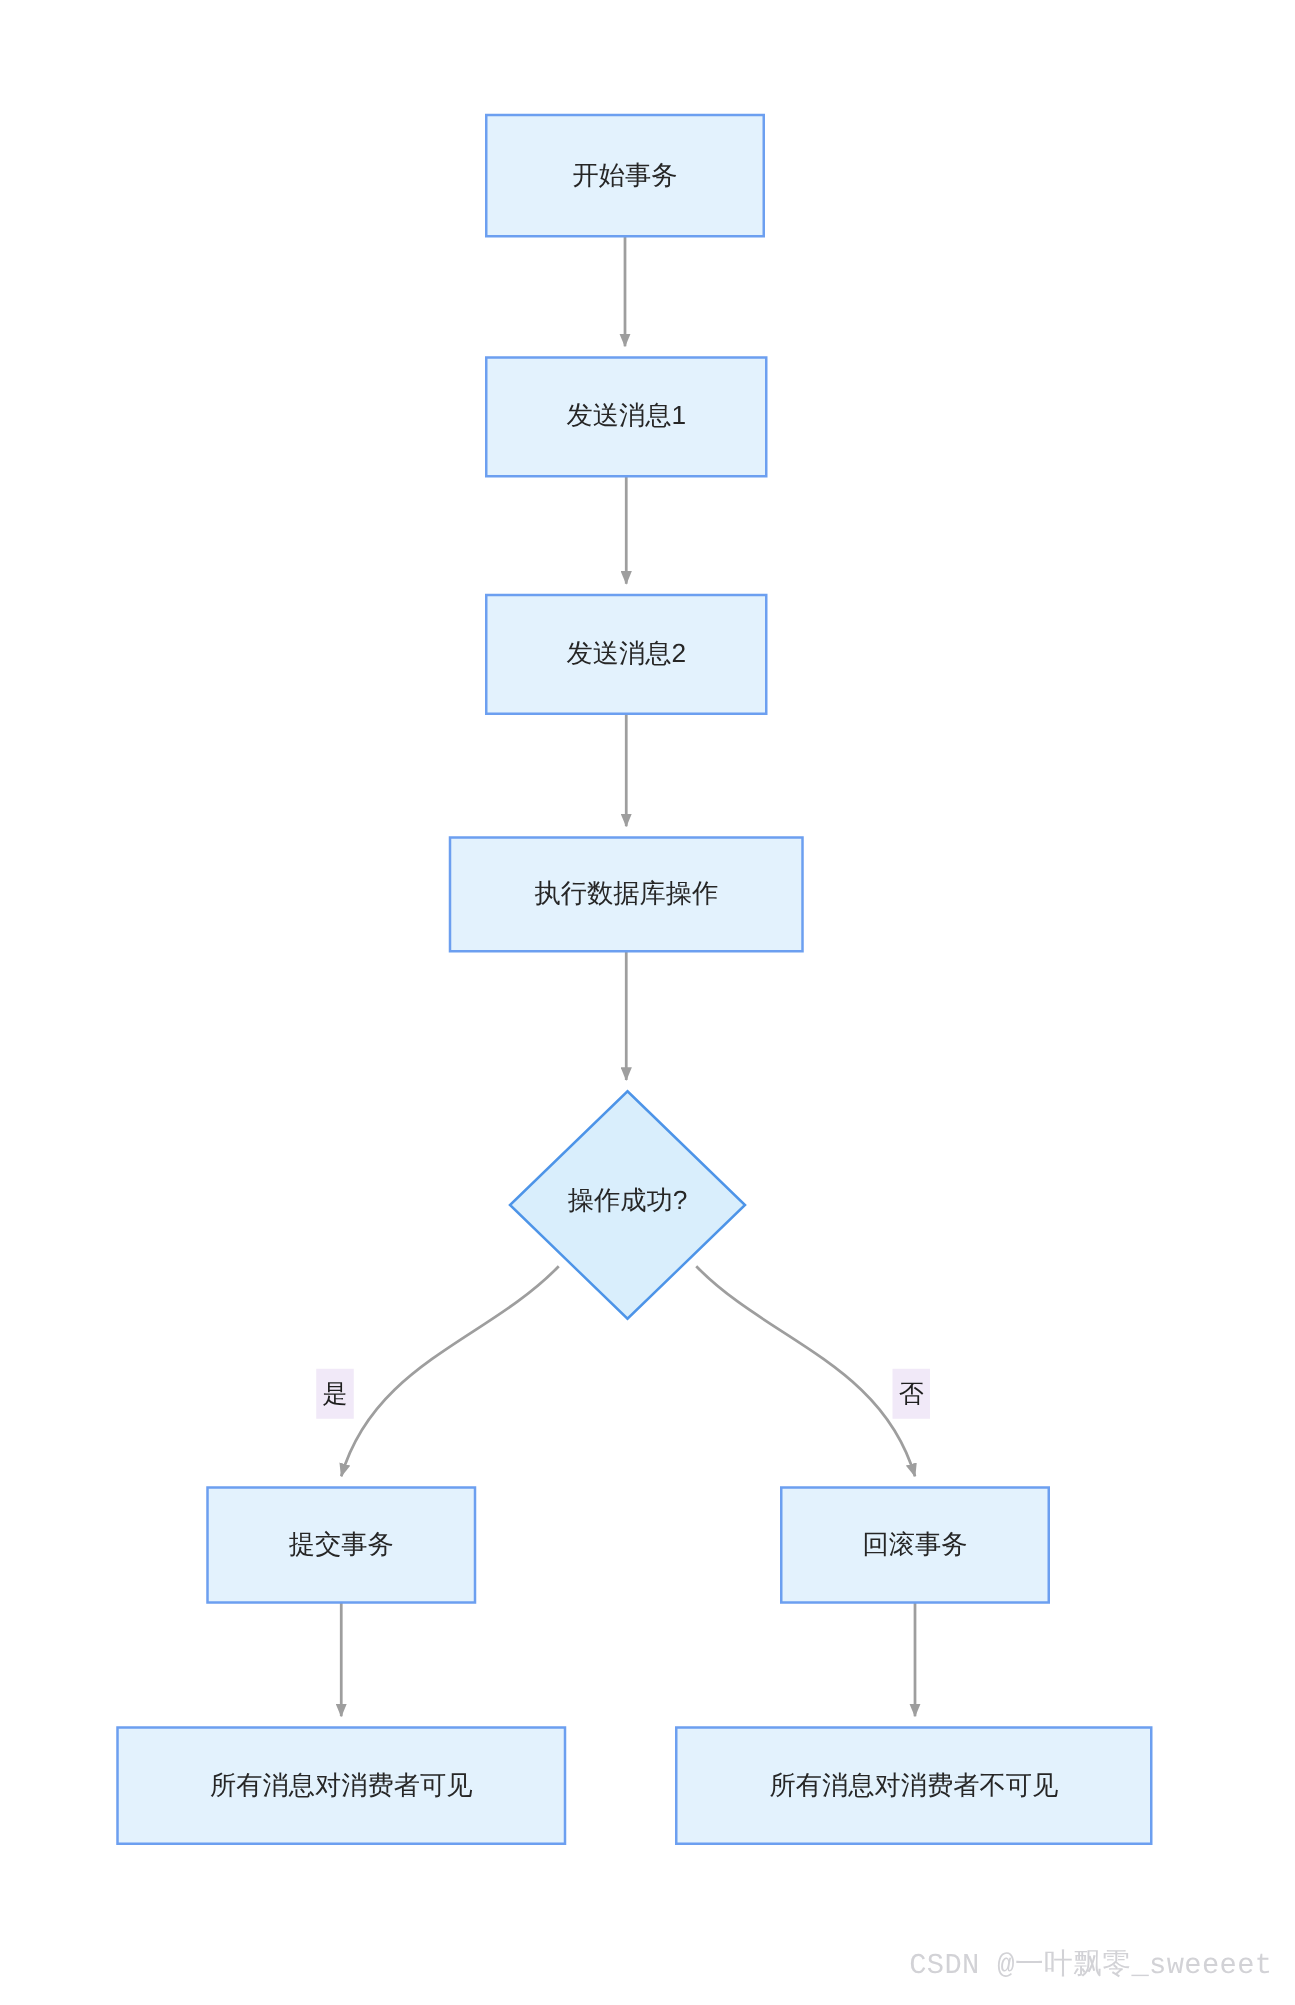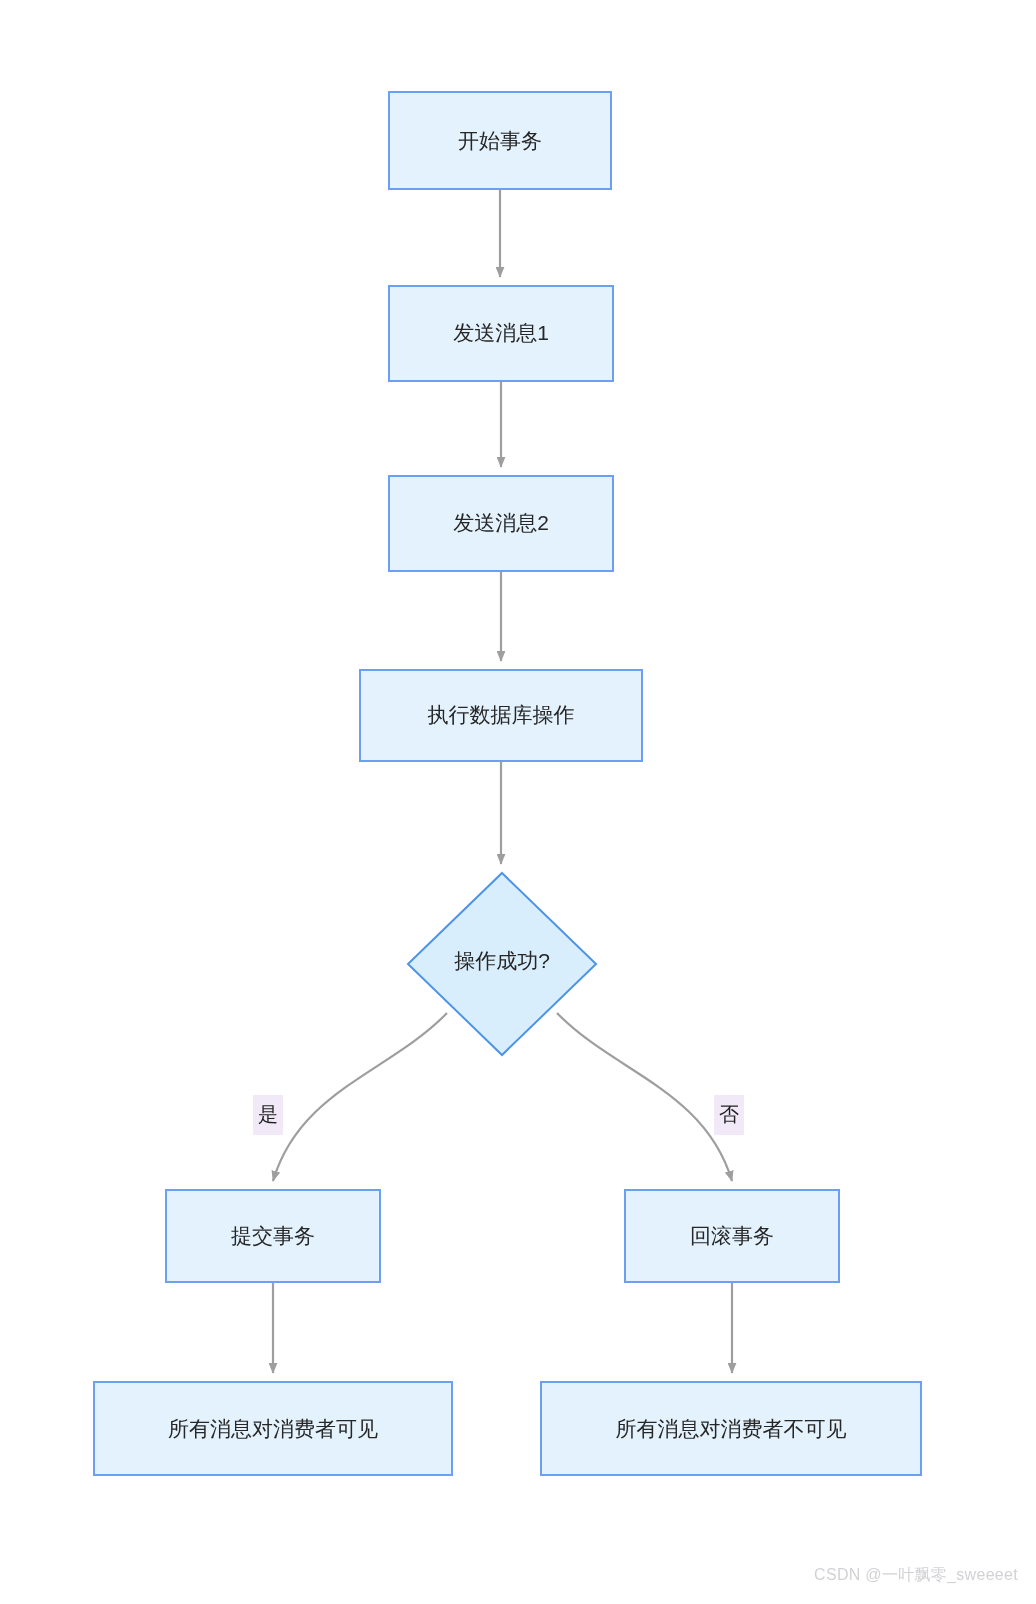--- a/index.html
+++ b/index.html
@@ -54,22 +54,22 @@
     font-family: "Liberation Sans", "DejaVu Sans", sans-serif;
     font-size: 20px;
     text-anchor: middle;
     dominant-baseline: middle;
   }
   .watermark {
     position: absolute;
     right: 18px;
     bottom: 18px;
     color: #d2d2d6;
-    font-size: 16px;
-    font-family: Liberation Sans, sans-serif;
+    font-size: 23px;
+    font-family: Liberation Mono, monospace;
     letter-spacing: 0.3px;
     white-space: nowrap;
     user-select: none;
   }
 </style>
 </head>
 <body>
 
 <div id="canvas">
 

